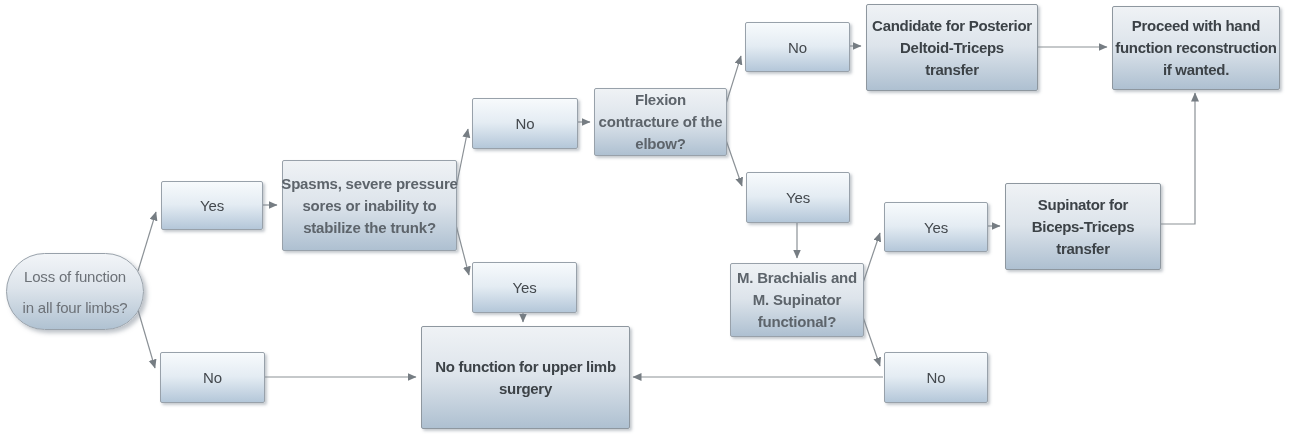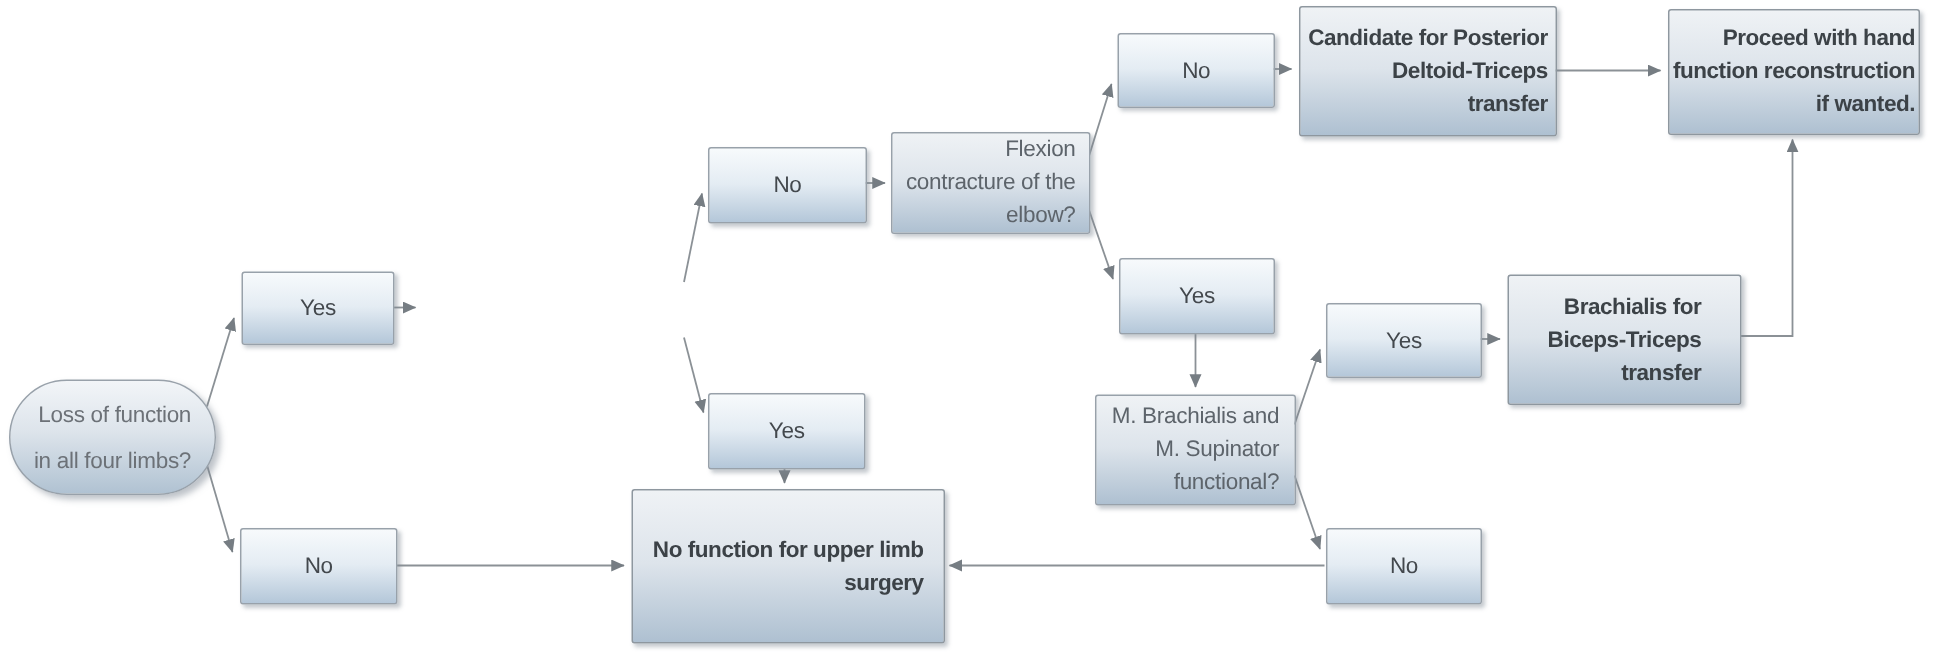--- a/index.html
+++ b/index.html
@@ -7,35 +7,36 @@
     position:relative;
     width:1290px;height:438px;
     background:#ffffff;
     font-family:"Liberation Sans","DejaVu Sans",sans-serif;
     overflow:hidden;
   }
   #edges{position:absolute;left:0;top:0;z-index:0;}
   .node{
     position:absolute;z-index:1;
     display:flex;align-items:center;justify-content:center;
-    text-align:right;
+    text-align:center;
     white-space:pre;
     border:1px solid #98a1aa;
     border-radius:2px;
     background:linear-gradient(180deg,#f7fafc 0%,#e4ecf3 48%,#b4c7d9 100%);
     box-shadow:2px 2px 3px rgba(125,136,147,0.45);
     color:#43484d;
     font-size:15px;
     line-height:21px;
     letter-spacing:-0.2px;
   }
   .node.q{
     background:linear-gradient(180deg,#eff2f5 0%,#dde4eb 48%,#aec0d1 100%);
     color:#5d646b;
     line-height:22px;
+    font-weight:bold;
   }
   .node.b{
     font-weight:bold;
     color:#3c4247;
     line-height:22px;
     letter-spacing:-0.3px;
     border-color:#8e979f;
   }
   .node.terminator{
     border-radius:40px;
@@ -78,20 +79,23 @@
     </g>
   </svg>
 
   <div class="node terminator" style="left:6px;top:253px;width:136px;height:75px">Loss of function
 in all four limbs?</div>
 
   <div class="node" style="left:161px;top:181px;width:100px;height:47px">Yes</div>
 
   <div class="node" style="left:160px;top:352px;width:103px;height:49px">No</div>
 
+  <div class="node q" style="left:282px;top:160px;width:173px;height:89px">Spasms, severe pressure
+sores or inability to
+stabilize the trunk?</div>
 
   <div class="node" style="left:472px;top:98px;width:104px;height:49px">No</div>
 
   <div class="node" style="left:472px;top:262px;width:103px;height:49px">Yes</div>
 
   <div class="node q" style="left:594px;top:88px;width:131px;height:66px">Flexion
 contracture of the
 elbow?</div>
 
   <div class="node" style="left:745px;top:22px;width:103px;height:48px">No</div>
@@ -107,20 +111,20 @@
 if wanted.</div>
 
   <div class="node q" style="left:730px;top:263px;width:132px;height:72px">M. Brachialis and
 M. Supinator
 functional?</div>
 
   <div class="node" style="left:884px;top:202px;width:102px;height:48px">Yes</div>
 
   <div class="node" style="left:884px;top:352px;width:102px;height:49px">No</div>
 
-  <div class="node q b" style="left:1005px;top:183px;width:154px;height:85px">Brachialis for
+  <div class="node q b" style="left:1005px;top:183px;width:154px;height:85px">Supinator for
 Biceps-Triceps
 transfer</div>
 
   <div class="node q b" style="left:421px;top:326px;width:207px;height:101px">No function for upper limb
 surgery</div>
 
 </div>
 
 </body></html>

